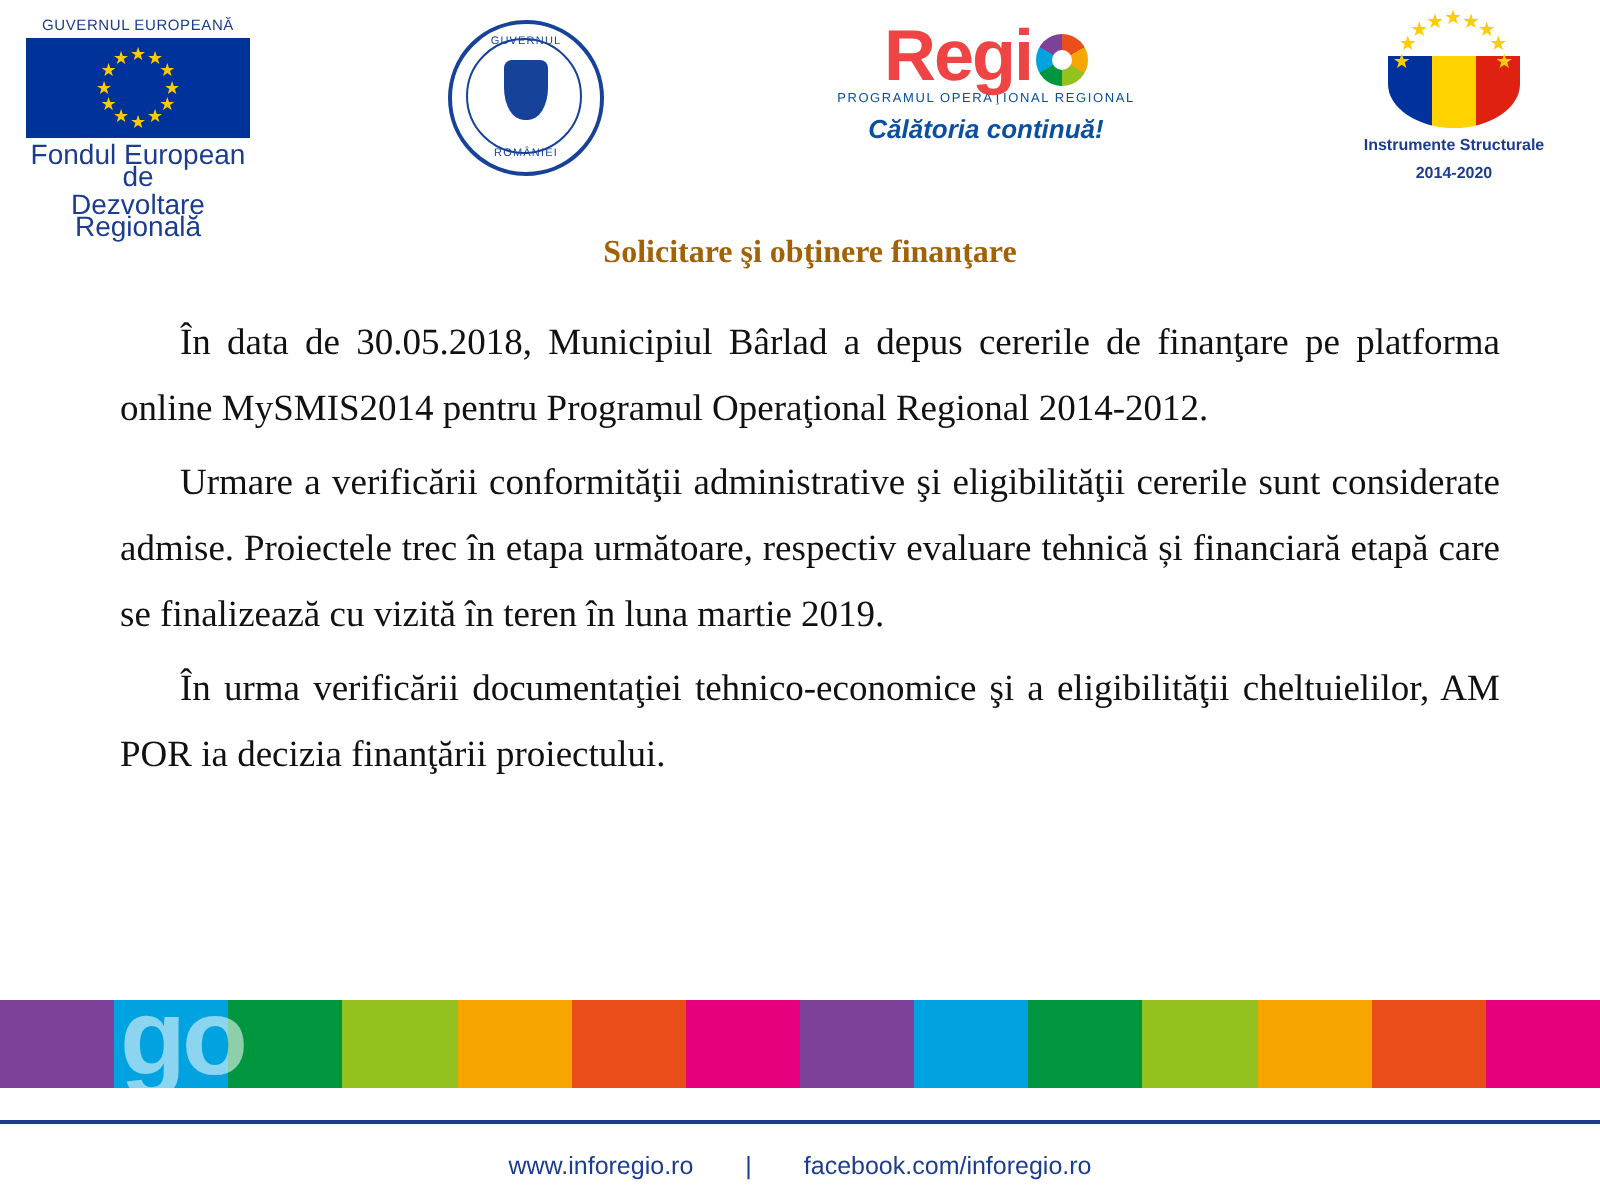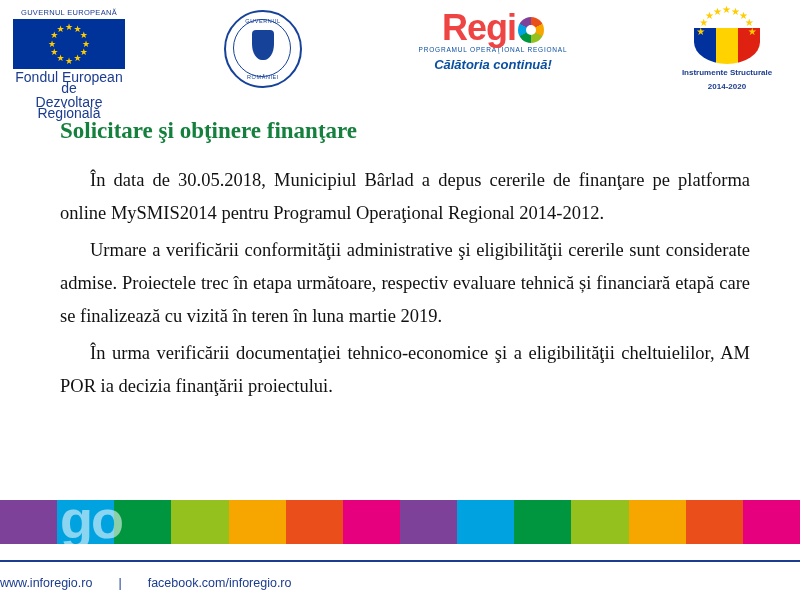--- a/index.html
+++ b/index.html
@@ -208,24 +208,24 @@
   }
 
   
   .content {
     position: absolute;
     left: 60px;
     top: 118px;
     width: 690px;
   }
   .doc-title {
-    text-align: left;
-    font-weight: bold;
-    font-size: 23px;
-    color: #15803d;
+    text-align: center;
+    font-weight: bold;
+    font-size: 16px;
+    color: #a16207;
     margin-bottom: 20px;
   }
   .para {
     font-size: 18.5px;
     line-height: 33px;
     color: #111;
     text-align: justify;
     text-indent: 30px;
     margin: 0 0 4px 0;
   }
@@ -267,20 +267,21 @@
     bottom: 38px;
     width: 800px;
     height: 2px;
     background: #1b3c8f;
   }
   .footer-links {
     position: absolute;
     left: 0;
     bottom: 10px;
     width: 800px;
+    text-align: center;
     font-family: "Liberation Sans", sans-serif;
     font-size: 12.5px;
     color: #1b3c8f;
   }
   .footer-links .sep {
     display: inline-block;
     margin: 0 26px;
     color: #1b3c8f;
   }
 </style>

